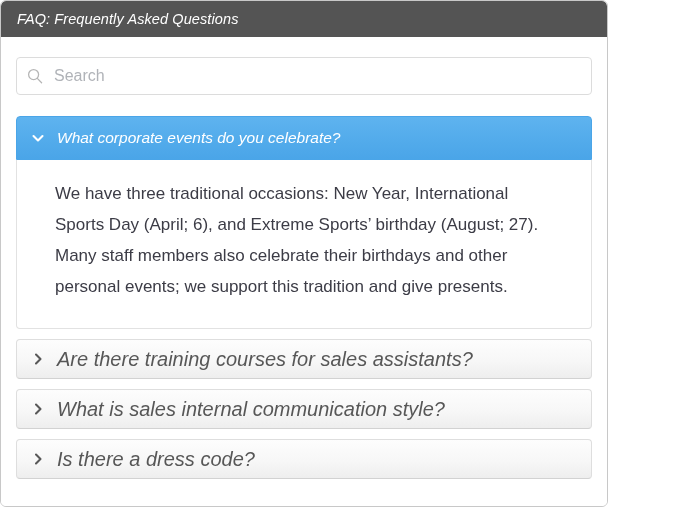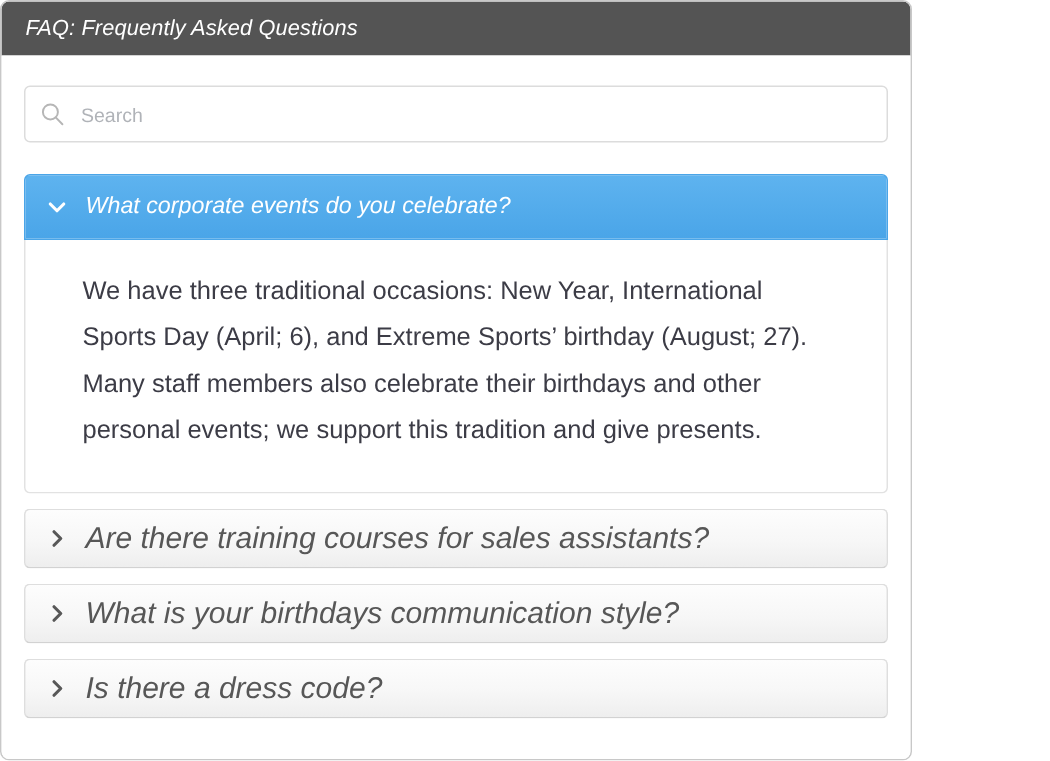--- a/index.html
+++ b/index.html
@@ -79,21 +79,21 @@
   .search-input {
     position: absolute;
     left: 36px;
     right: 10px;
     top: 0;
     bottom: 0;
     border: 0;
     outline: none;
     background: transparent;
     font-family: "Liberation Sans", sans-serif;
-    font-size: 13px;
+    font-size: 16px;
     color: #c2410c;
   }
   .search-input::placeholder {
     color: #b0b3b8;
     opacity: 1;
   }
 
   
   .accordion { display: block; }
 
@@ -206,21 +206,21 @@
         </div>
       </div>
 
       <div class="item">
         <div class="q-header collapsed">
           <span class="chev">
             <svg width="14" height="14" viewBox="0 0 14 14" fill="none">
               <polyline points="5,2.5 9.5,7 5,11.5" stroke="#585858" stroke-width="2.1" stroke-linecap="round" stroke-linejoin="round"></polyline>
             </svg>
           </span>
-          <span class="q-text">What is your birthdays communication style?</span>
+          <span class="q-text">What is sales internal communication style?</span>
         </div>
       </div>
 
       <div class="item">
         <div class="q-header collapsed">
           <span class="chev">
             <svg width="14" height="14" viewBox="0 0 14 14" fill="none">
               <polyline points="5,2.5 9.5,7 5,11.5" stroke="#585858" stroke-width="2.1" stroke-linecap="round" stroke-linejoin="round"></polyline>
             </svg>
           </span>

